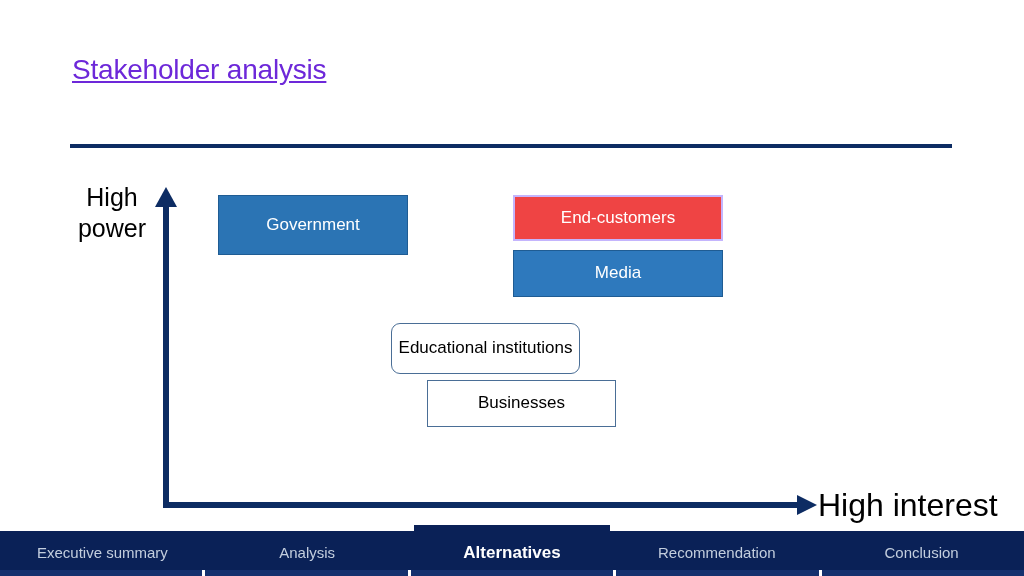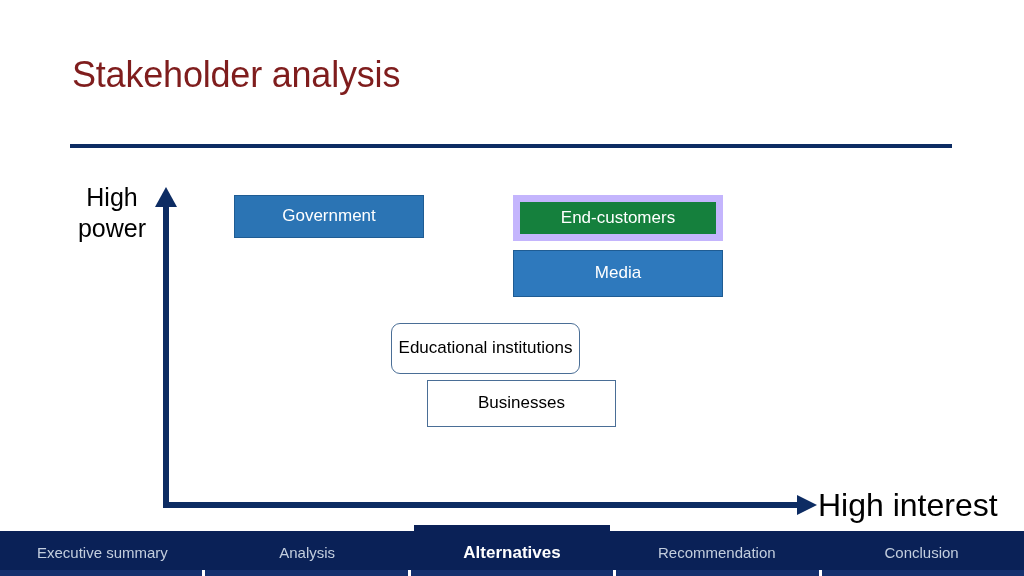--- a/index.html
+++ b/index.html
@@ -18,26 +18,27 @@
     position: absolute;
     inset: 0;
     background: #ffffff;
   }
 
   
   .slide-title {
     position: absolute;
     left: 72px;
     top: 54px;
-    font-size: 36px;
+    font-size: 28px;
     font-weight: 400;
-    color: #7f1d1d;
+    color: #6d28d9;
     letter-spacing: -0.2px;
     line-height: 1.15;
     white-space: nowrap;
+    text-decoration: underline;
   }
   .title-rule {
     position: absolute;
     left: 70px;
     top: 144px;
     width: 882px;
     height: 4px;
     background: #0d2c63;
   }
 
@@ -116,31 +117,31 @@
     background: #2b74b4;
     border: 1px solid #1f5c93;
     color: #ffffff;
   }
   .box-filled-light {
     background: #2e79bd;
     border: 1px solid #1f5c93;
     color: #ffffff;
   }
   .box-filled-navy {
-    background: #15803d;
-    border: 7px solid #c4b5fd;
+    background: #ef4444;
+    border: 2px solid #c4b5fd;
     color: #ffffff;
   }
   .box-outline {
     background: #ffffff;
     border: 1px solid #4a6e96;
     color: #000000;
   }
 
-  #box-government { left: 218px; top: 195px; width: 190px; height: 43px; margin-left: 16px; }
+  #box-government { left: 218px; top: 195px; width: 190px; height: 60px; }
   #box-end-customers { left: 513px; top: 195px; width: 210px; height: 46px; }
   #box-media { left: 513px; top: 250px; width: 210px; height: 47px; }
   #box-educational { left: 391px; top: 323px; width: 189px; height: 51px; border-radius: 9px; }
   #box-businesses { left: 391px; top: 380px; width: 189px; height: 47px; margin-left: 36px; }
 
   
   .footer {
     position: absolute;
     left: 0;
     top: 531px;

